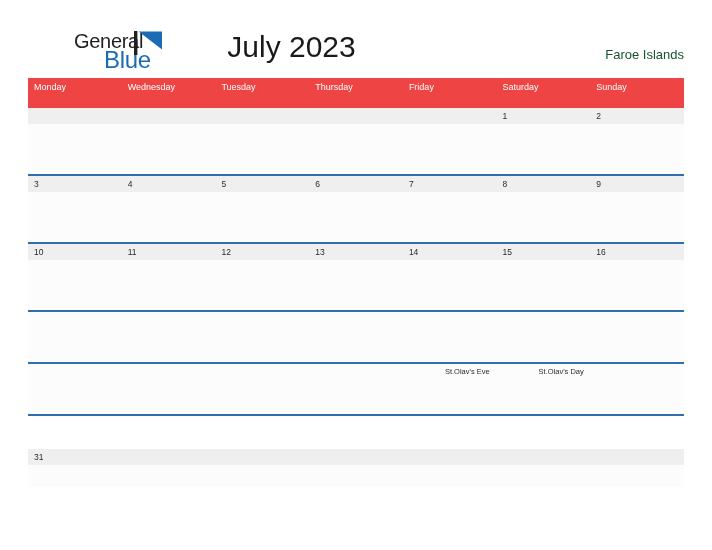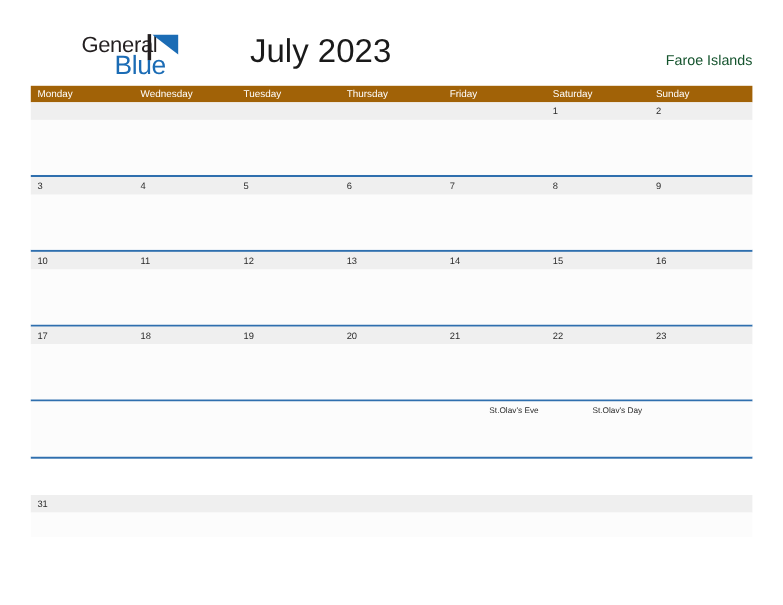--- a/index.html
+++ b/index.html
@@ -94,23 +94,22 @@
   .calendar {
     position: absolute;
     left: 28px;
     top: 78px;
     width: 656px;
   }
 
   .weekday-row {
     display: flex;
     width: 656px;
-    height: 15px;
-    background: #a16207;
-    align-items: center;
+    height: 30px;
+    background: #ef4444;
   }
   .weekday {
     flex: 1 1 0;
     box-sizing: border-box;
     padding-left: 6px;
     color: #ffffff;
     font-size: 9px;
     line-height: 19px;
     white-space: nowrap;
     overflow: hidden;
@@ -245,29 +244,20 @@
             <div class="event-cell"></div>
             <div class="event-cell"></div>
             <div class="event-cell"></div>
             <div class="event-cell"></div>
             <div class="event-cell"></div>
             <div class="event-cell"></div>
             <div class="event-cell"></div>
           </div>
         </div>
         <div class="week-row">
-          <div class="date-strip">
-            <div class="date-cell">17</div>
-            <div class="date-cell">18</div>
-            <div class="date-cell">19</div>
-            <div class="date-cell">20</div>
-            <div class="date-cell">21</div>
-            <div class="date-cell">22</div>
-            <div class="date-cell">23</div>
-          </div>
           <div class="event-strip">
             <div class="event-cell"></div>
             <div class="event-cell"></div>
             <div class="event-cell"></div>
             <div class="event-cell"></div>
             <div class="event-cell"></div>
             <div class="event-cell"></div>
             <div class="event-cell"></div>
           </div>
         </div>

